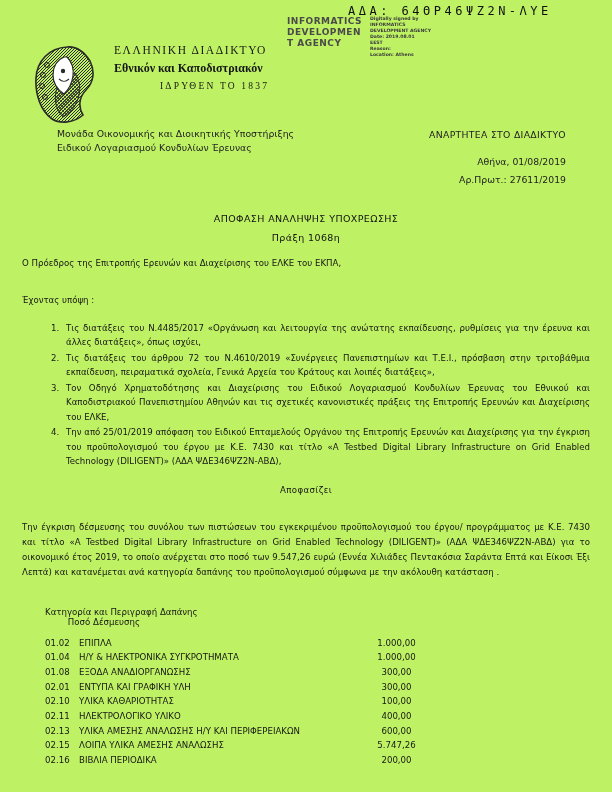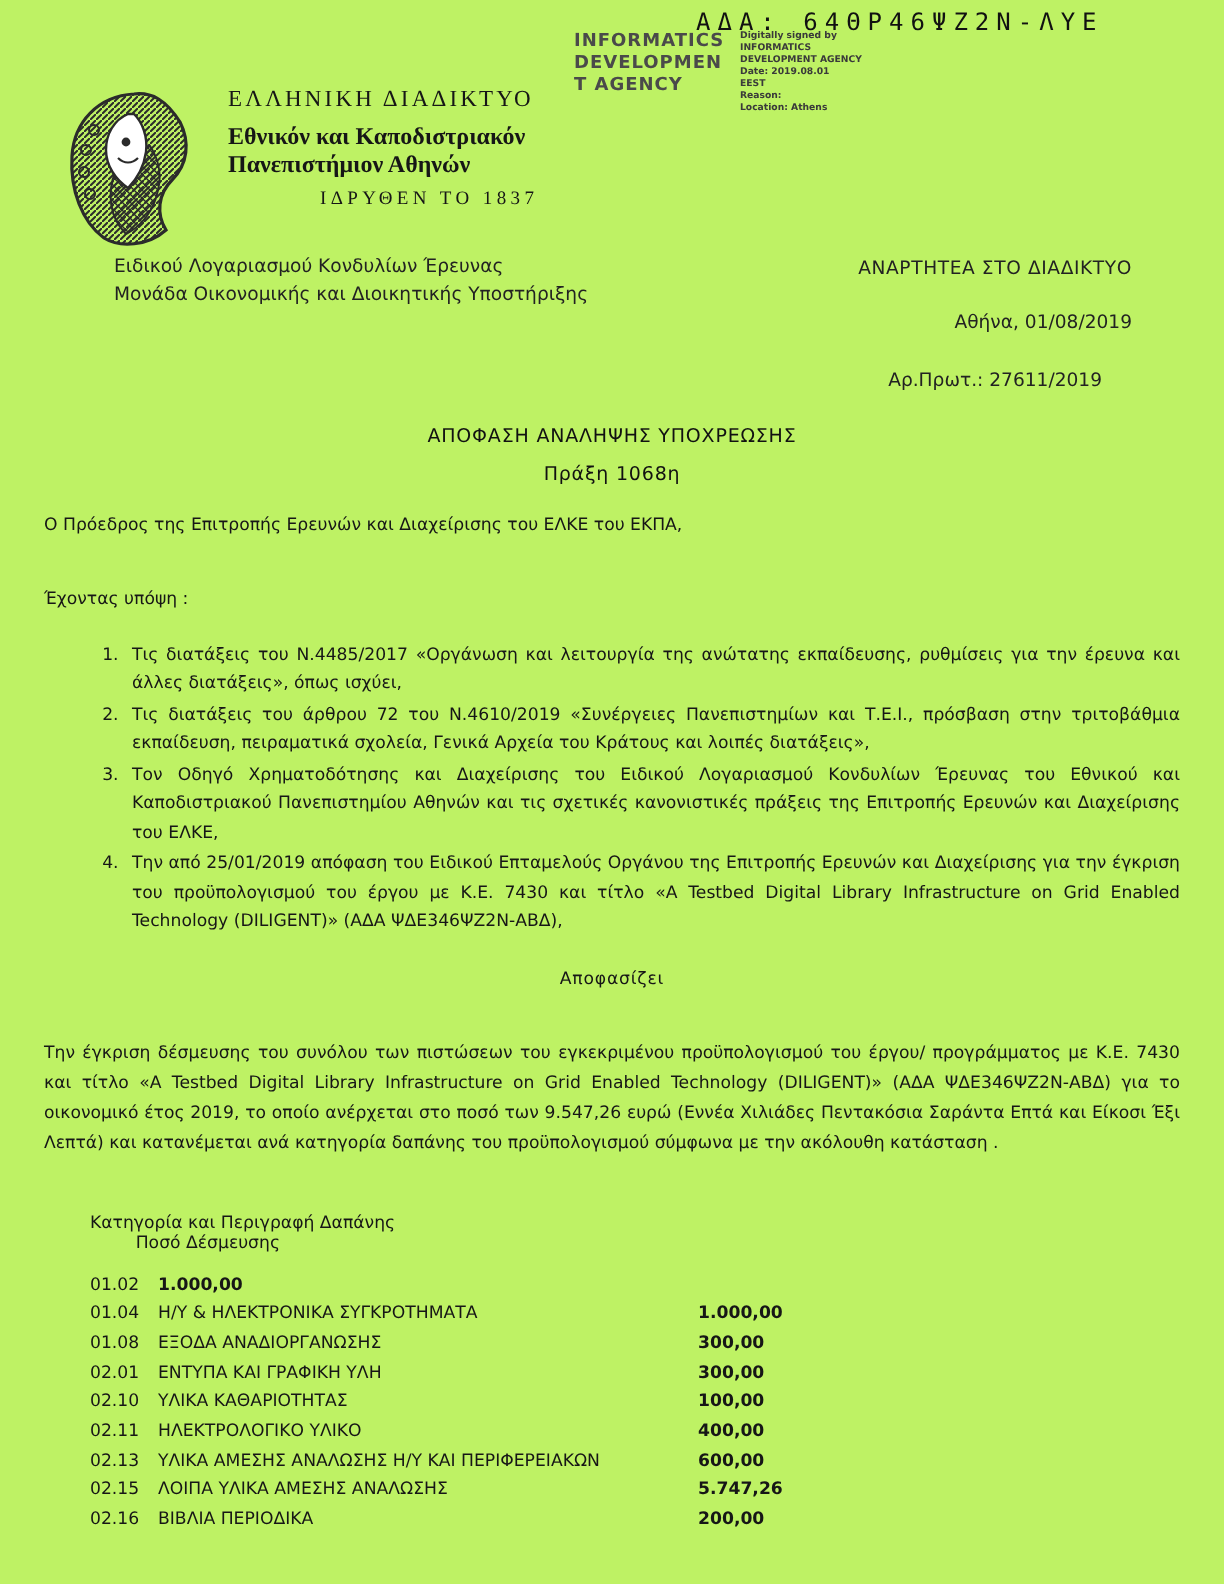--- a/index.html
+++ b/index.html
@@ -39,21 +39,21 @@
   }
   .founded {
     font-family:"Liberation Serif", serif; font-size:9.5px;
     letter-spacing:2.2px; margin-top:6px; margin-left:46px; white-space:nowrap;
   }
 
   .unit { position:absolute; left:57px; top:127px; font-size:9.3px; line-height:1.55; color:#222; }
 
   .meta { position:absolute; right:46px; top:129px; text-align:right; font-size:9.3px; color:#222; }
   .meta .posting { margin-bottom:16px; letter-spacing:0.3px; }
-  .meta .protocol { margin-top:18px;text-align:center; }
+  .meta .protocol { margin-top:7px; }
 
   .doc-title {
     position:absolute; top:210px; left:0; width:612px; text-align:center;
     font-size:9.5px; line-height:1.95; letter-spacing:0.4px; color:#111;
   }
 
   .body-block { position:absolute; top:258px; left:22px; width:568px; font-size:8.6px; color:#161616; }
   .intro { margin:0 0 27px 0; }
   .having { margin:0 0 0 0; }
   ol.considerations {
@@ -65,21 +65,21 @@
   .decides { text-align:center; margin-top:17px; letter-spacing:0.4px; }
   .decision { margin-top:25px; text-align:justify; line-height:1.72; }
 
   .etable { margin-top:27px; margin-left:23px; width:399px; }
   .t-head { display:flex; margin-bottom:9px;flex-direction:column; }
   .t-head .c1 { flex:1; }
   .t-head .c2 { width:95px; text-align:right; }
   .t-row { display:flex; line-height:14.7px; }
   .t-row .code   { width:34px; }
   .t-row .label  { flex:1; white-space:nowrap; overflow:hidden; }
-  .t-row .amount { width:95px; text-align:left;font-weight:bold; }
+  .t-row .amount { width:95px; text-align:center; }
 </style>
 </head>
 <body>
 
 <div class="page">
 
   <div class="ada">ΑΔΑ: 64ΘΡ46ΨΖ2Ν-ΛΥΕ</div>
 
   <div class="stamp">
     <div class="stamp-big">
@@ -116,27 +116,26 @@
       <circle cx="14" cy="20" r="2.5" fill="none" stroke="#2b2b2b" stroke-width="1"></circle>
       <circle cx="10" cy="30" r="2.5" fill="none" stroke="#2b2b2b" stroke-width="1"></circle>
       <circle cx="9" cy="41" r="2.5" fill="none" stroke="#2b2b2b" stroke-width="1"></circle>
       <circle cx="12" cy="52" r="2.5" fill="none" stroke="#2b2b2b" stroke-width="1"></circle>
     </svg>
   </div>
 
   <div class="hdr">
     <div class="republic">ΕΛΛΗΝΙΚΗ ΔΙΑΔΙΚΤΥΟ</div>
     <div class="uni">Εθνικόν και Καποδιστριακόν</div>
-    <div class="uni">Πανεπιστήμιον Αθηνών</div>
     <div class="founded">ΙΔΡΥΘΕΝ ΤΟ 1837</div>
   </div>
 
   <div class="unit">
+    <div>Μονάδα Οικονομικής και Διοικητικής Υποστήριξης</div>
     <div>Ειδικού Λογαριασμού Κονδυλίων Έρευνας</div>
-    <div>Μονάδα Οικονομικής και Διοικητικής Υποστήριξης</div>
   </div>
 
   <div class="meta">
     <div class="posting">ΑΝΑΡΤΗΤΕΑ ΣΤΟ ΔΙΑΔΙΚΤΥΟ</div>
     <div class="date">Αθήνα, 01/08/2019</div>
     <div class="protocol">Αρ.Πρωτ.: 27611/2019</div>
   </div>
 
   <div class="doc-title">
     <div>ΑΠΟΦΑΣΗ ΑΝΑΛΗΨΗΣ ΥΠΟΧΡΕΩΣΗΣ</div>
@@ -159,20 +158,21 @@
     <p class="decision">Την έγκριση δέσμευσης του συνόλου των πιστώσεων του εγκεκριμένου προϋπολογισμού του έργου/ προγράμματος με Κ.Ε. 7430 και τίτλο «A Testbed Digital Library Infrastructure on Grid Enabled Technology (DILIGENT)» (ΑΔΑ ΨΔΕ346ΨΖ2Ν-ΑΒΔ) για το οικονομικό έτος 2019, το οποίο ανέρχεται στο ποσό των 9.547,26 ευρώ (Εννέα Χιλιάδες Πεντακόσια Σαράντα Επτά και Είκοσι Έξι Λεπτά) και κατανέμεται ανά κατηγορία δαπάνης του προϋπολογισμού σύμφωνα με την ακόλουθη κατάσταση .</p>
 
     <div class="etable">
       <div class="t-head">
         <span class="c1">Κατηγορία και Περιγραφή Δαπάνης</span>
         <span class="c2">Ποσό Δέσμευσης</span>
       </div>
       <div>
           <div class="t-row">
             <span class="code">01.02</span>
+            <span class="label">ΕΠΙΠΛΑ</span>
             <span class="amount">1.000,00</span>
           </div>
           <div class="t-row">
             <span class="code">01.04</span>
             <span class="label">Η/Υ &amp; ΗΛΕΚΤΡΟΝΙΚΑ ΣΥΓΚΡΟΤΗΜΑΤΑ</span>
             <span class="amount">1.000,00</span>
           </div>
           <div class="t-row">
             <span class="code">01.08</span>
             <span class="label">ΕΞΟΔΑ ΑΝΑΔΙΟΡΓΑΝΩΣΗΣ</span>

